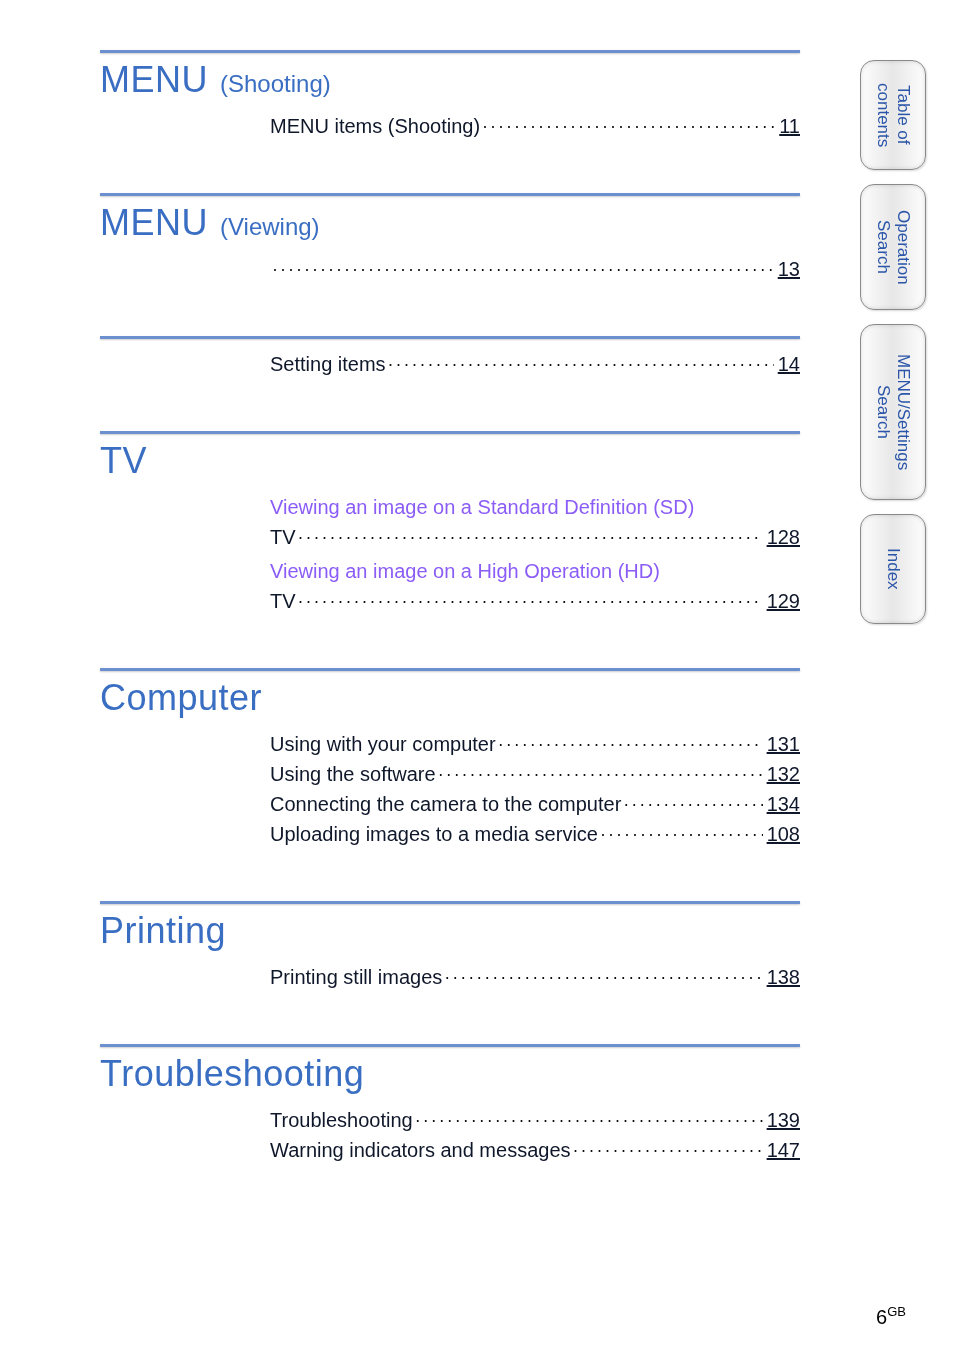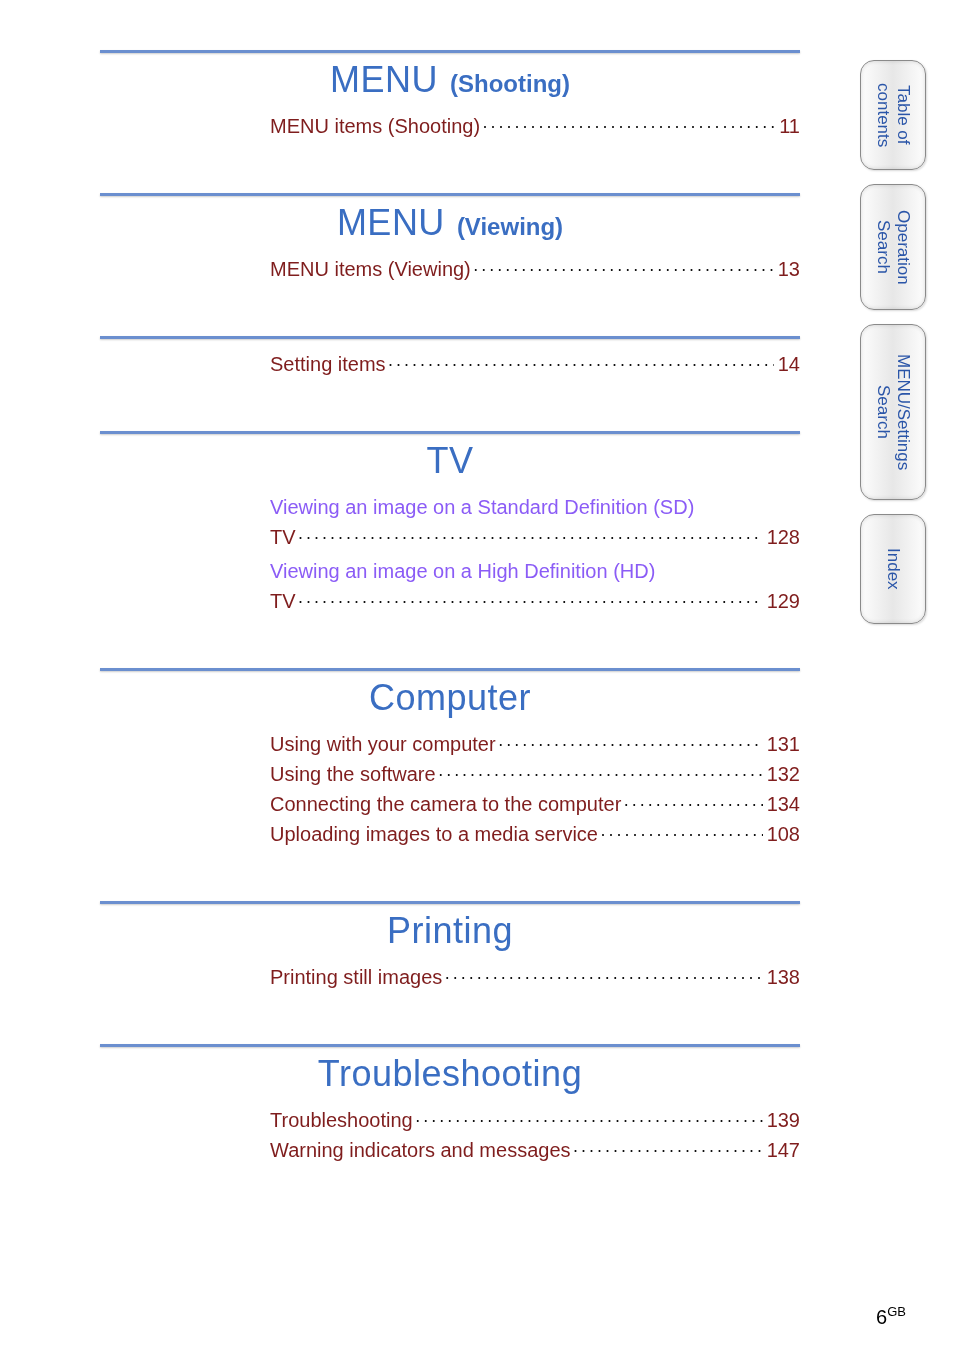--- a/index.html
+++ b/index.html
@@ -23,43 +23,42 @@
   .rule {
     height: 3px;
     background: #6b8fcf;
     margin-bottom: 6px;
     box-shadow: 0 1px 2px rgba(0,0,0,0.2);
   }
   .heading-row {
     display: flex;
     align-items: baseline;
     gap: 12px;
-    justify-content: center;
   }
   .h-big {
     font-size: 36px;
     color: #3a6ec2;
     font-weight: 400;
     letter-spacing: 0.5px;
   }
   .h-sub {
     font-size: 24px;
     color: #3a6ec2;
-    font-weight: 700;
+    font-weight: 400;
   }
   .items {
     margin-left: 170px;
     margin-top: 10px;
   }
   .toc-line {
     display: flex;
     align-items: center;
     font-size: 20px;
     line-height: 30px;
-    color: #7f1d1d;
+    color: #0f172a;
     white-space: nowrap;
     overflow: hidden;
   }
   .toc-label { flex: 0 0 auto; }
   .leaders {
     flex: 1 1 auto;
     overflow: hidden;
     letter-spacing: 2px;
     color: #111;
     font-size: 18px;
@@ -67,20 +66,21 @@
   }
   .leaders::before {
     content: "································································································································";
     display: block;
     white-space: nowrap;
   }
   .toc-page {
     flex: 0 0 auto;
     padding-left: 4px;
     font-size: 20px;
+    text-decoration: underline;
   }
   .multiline-block { margin-bottom: 4px; }
   .multiline-label {
     font-size: 20px;
     line-height: 30px;
     color: #8b5cf6;
   }
   .page-footer {
     position: absolute;
     right: 48px;
@@ -139,21 +139,20 @@
       </div>
     </div>
     <div class="section">
       <div class="rule"></div>
       <div class="heading-row">
         <span class="h-big">MENU</span>
         <span class="h-sub">(Viewing)</span>
       </div>
       <div class="items">
         <div class="toc-line">
-          <span class="toc-label">MENU items (Viewing)</span>
           <span class="leaders"></span>
           <span class="toc-page">13</span>
         </div>
       </div>
     </div>
     <div class="section">
       <div class="rule"></div>
       <div class="items">
         <div class="toc-line">
           <span class="toc-label">Setting items</span>
@@ -170,21 +169,21 @@
       <div class="items">
         <div class="multiline-block">
           <div class="multiline-label">Viewing an image on a Standard Definition (SD)</div>
           <div class="toc-line">
             <span class="toc-label">TV</span>
             <span class="leaders"></span>
             <span class="toc-page">128</span>
           </div>
         </div>
         <div class="multiline-block">
-          <div class="multiline-label">Viewing an image on a High Definition (HD)</div>
+          <div class="multiline-label">Viewing an image on a High Operation (HD)</div>
           <div class="toc-line">
             <span class="toc-label">TV</span>
             <span class="leaders"></span>
             <span class="toc-page">129</span>
           </div>
         </div>
       </div>
     </div>
     <div class="section">
       <div class="rule"></div>

